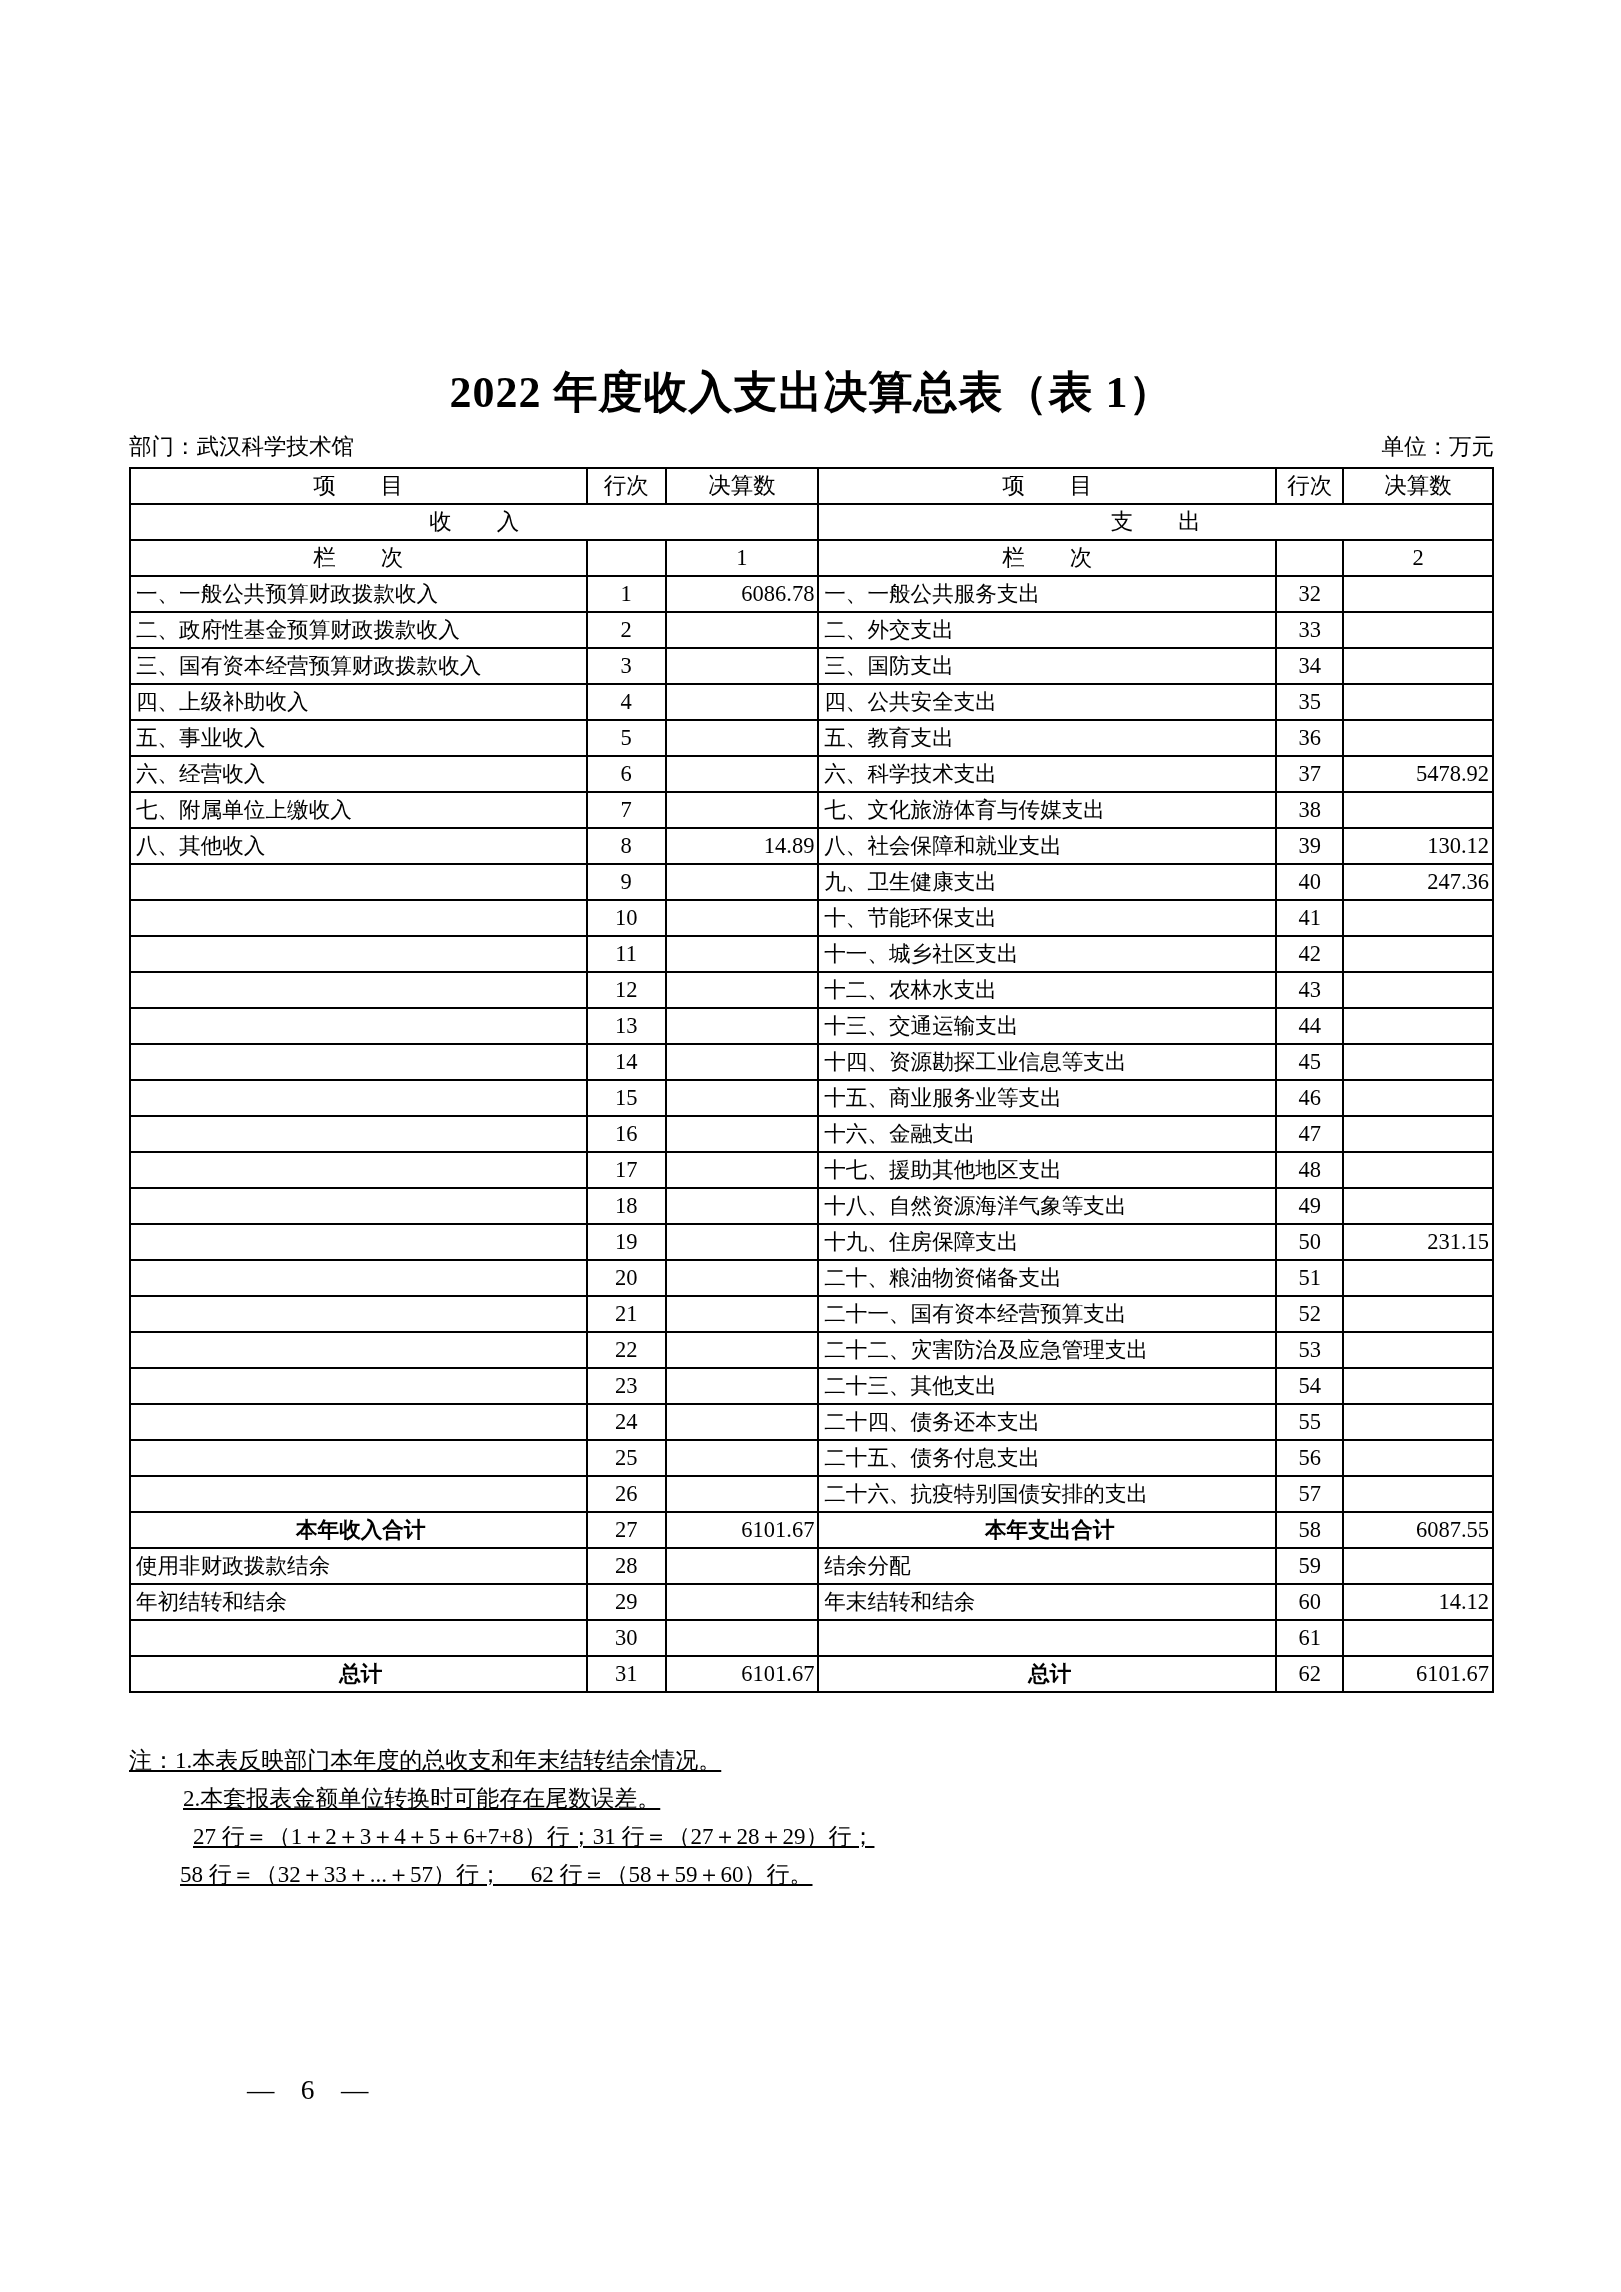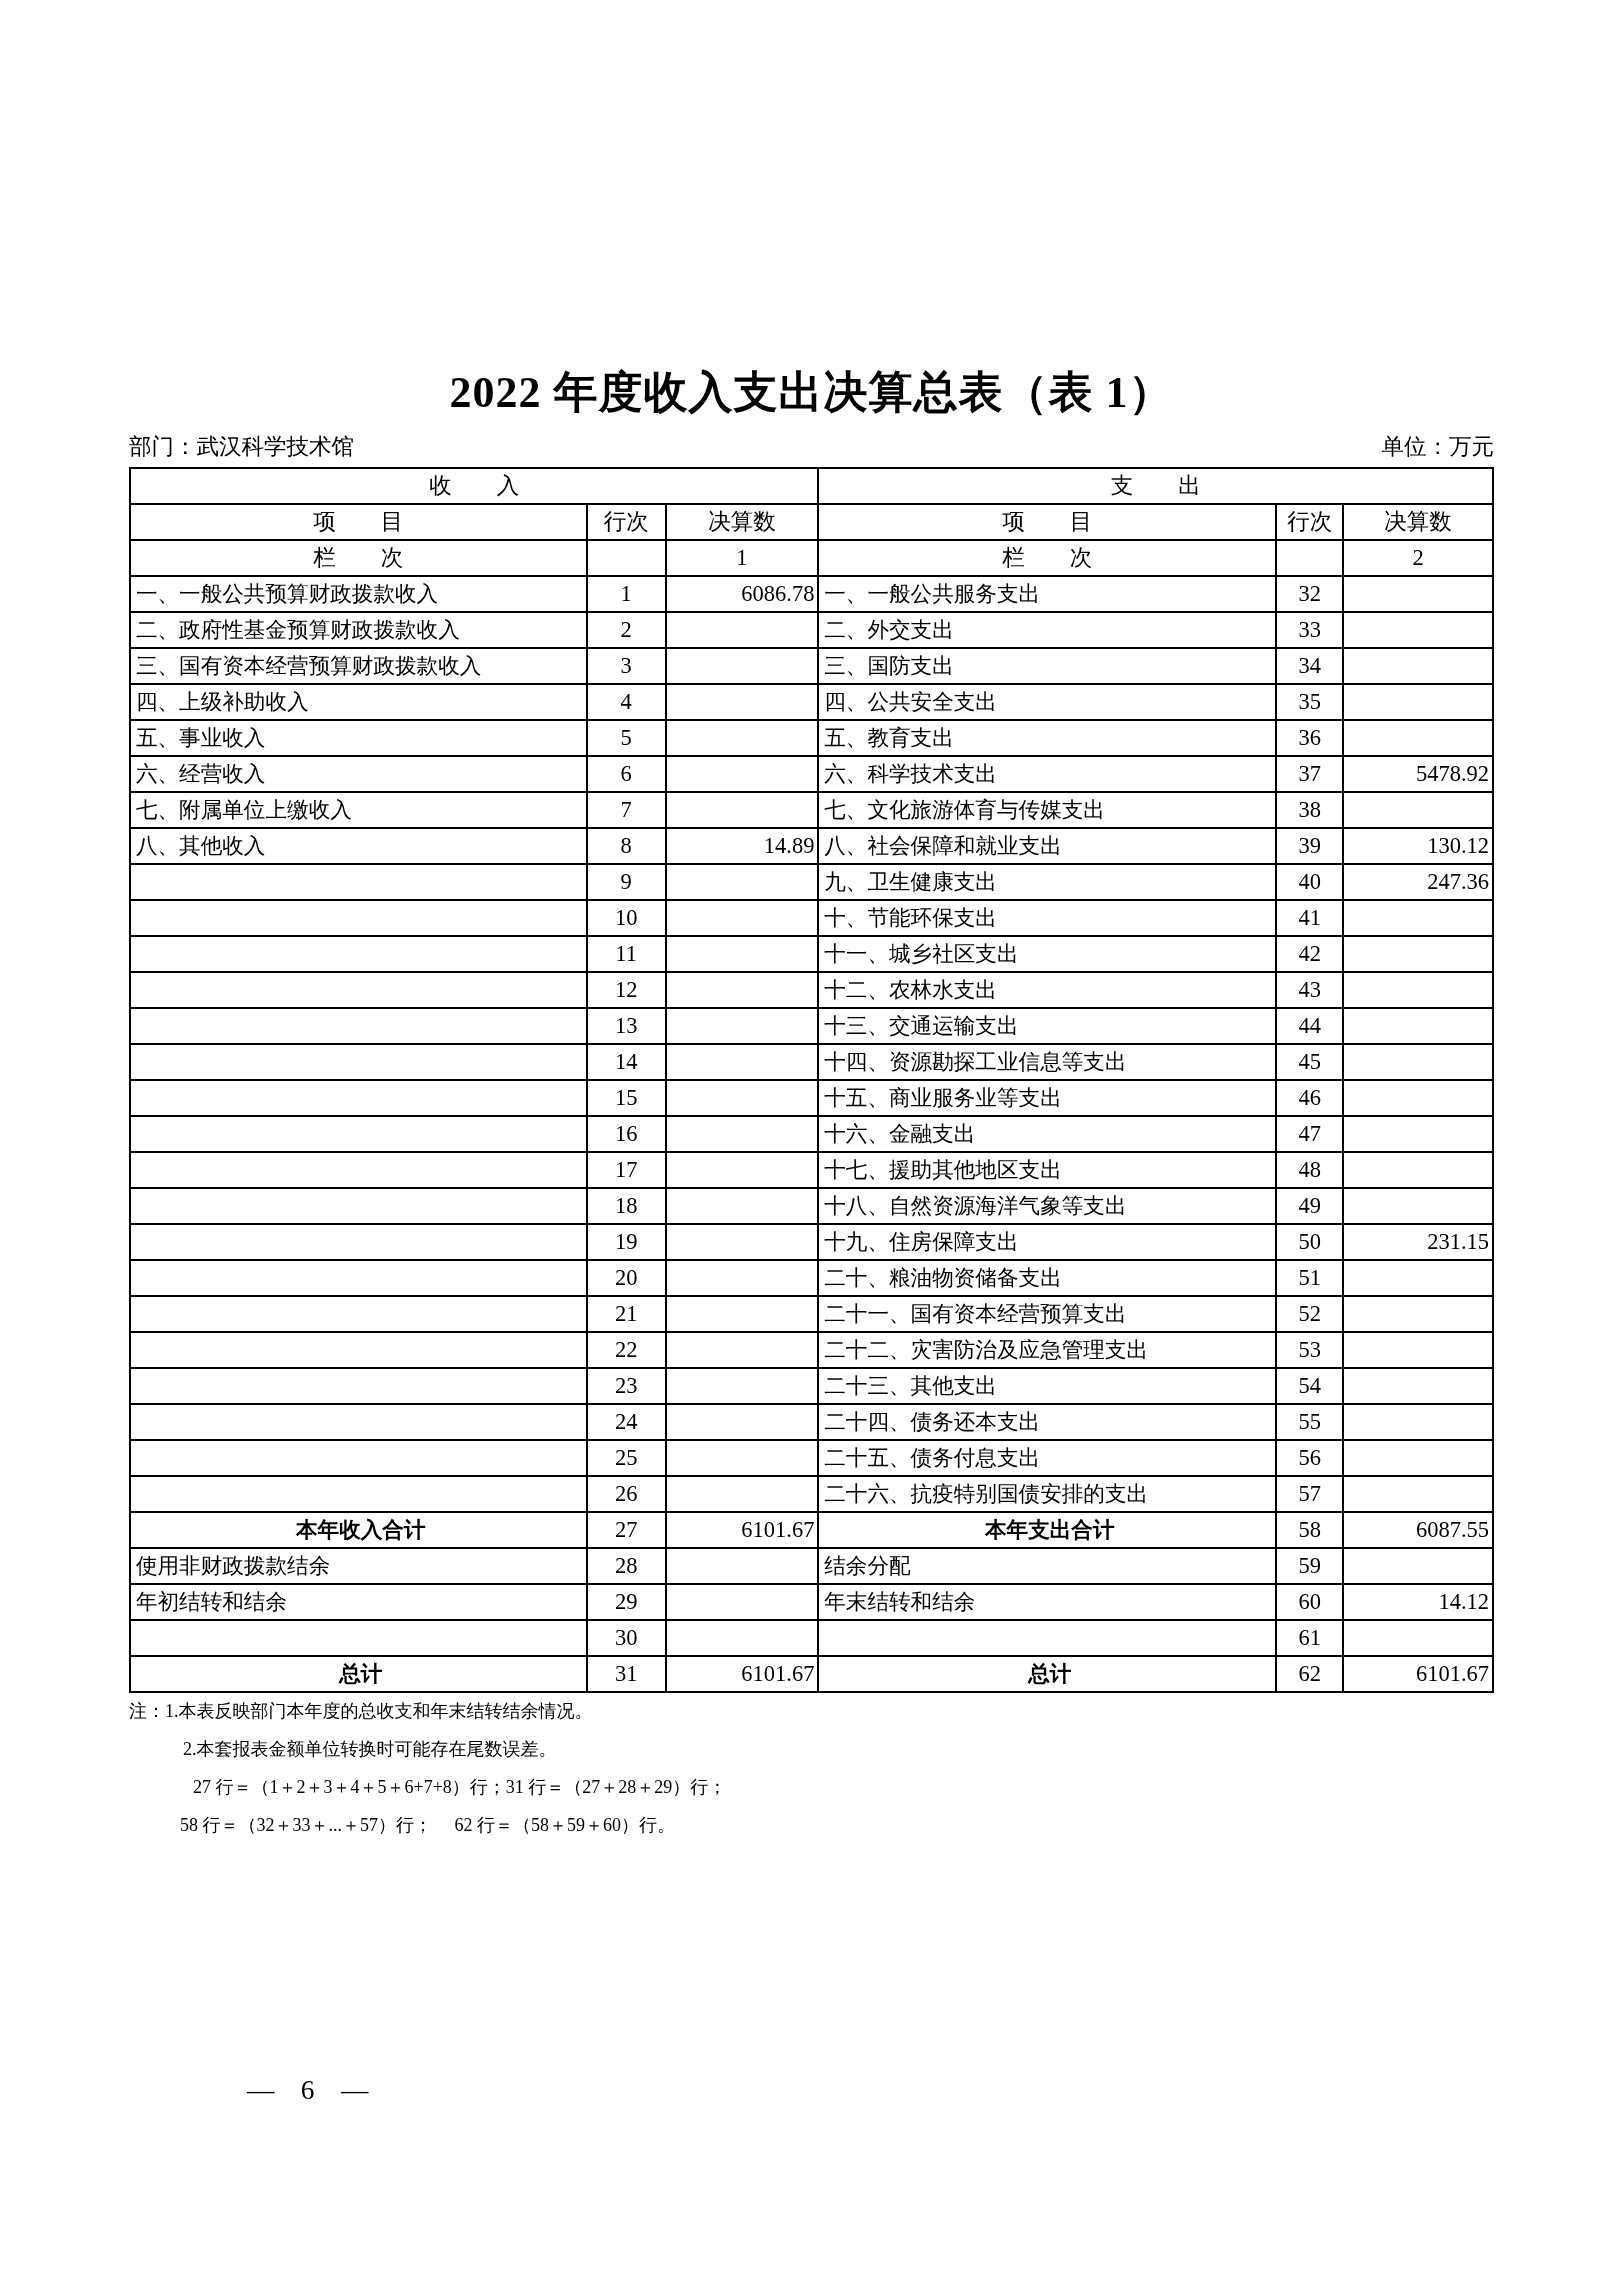--- a/index.html
+++ b/index.html
@@ -80,24 +80,25 @@
     text-align: right;
     padding-right: 2.9px;
     font-size: 22.5px;
   }
   table.budget tr.total-row td.item {
     text-align: center;
     font-weight: bold;
   }
   .notes {
     position: absolute;
-    top: 1672px;
+    top: 1722px;
     left: 0;
     width: 100%;
-    font-size: 18px;
+    font-size: 23px;
+    text-decoration: underline;
   }
   .note-line {
     line-height: 38px;
     white-space: nowrap;
   }
   .note-line.n1 { padding-left: 0; }
   .note-line.n2 { padding-left: 54px; }
   .note-line.n3 { padding-left: 64px; }
   .note-line.n4 { padding-left: 51px; }
   .page-number {
@@ -125,30 +126,30 @@
     <colgroup>
       <col style="width:33.5%">
       <col style="width:5.8%">
       <col style="width:11.2%">
       <col style="width:33.6%">
       <col style="width:4.9%">
       <col style="width:11.0%">
     </colgroup>
     <thead>
       <tr>
-        <th colspan="3">收　　入</th>
-        <th colspan="3">支　　出</th>
-      </tr>
-      <tr>
         <th>项　　目</th>
         <th>行次</th>
         <th>决算数</th>
         <th>项　　目</th>
         <th>行次</th>
         <th>决算数</th>
+      </tr>
+      <tr>
+        <th colspan="3">收　　入</th>
+        <th colspan="3">支　　出</th>
       </tr>
       <tr>
         <th>栏　　次</th>
         <th></th>
         <th>1</th>
         <th>栏　　次</th>
         <th></th>
         <th>2</th>
       </tr>
     </thead>

